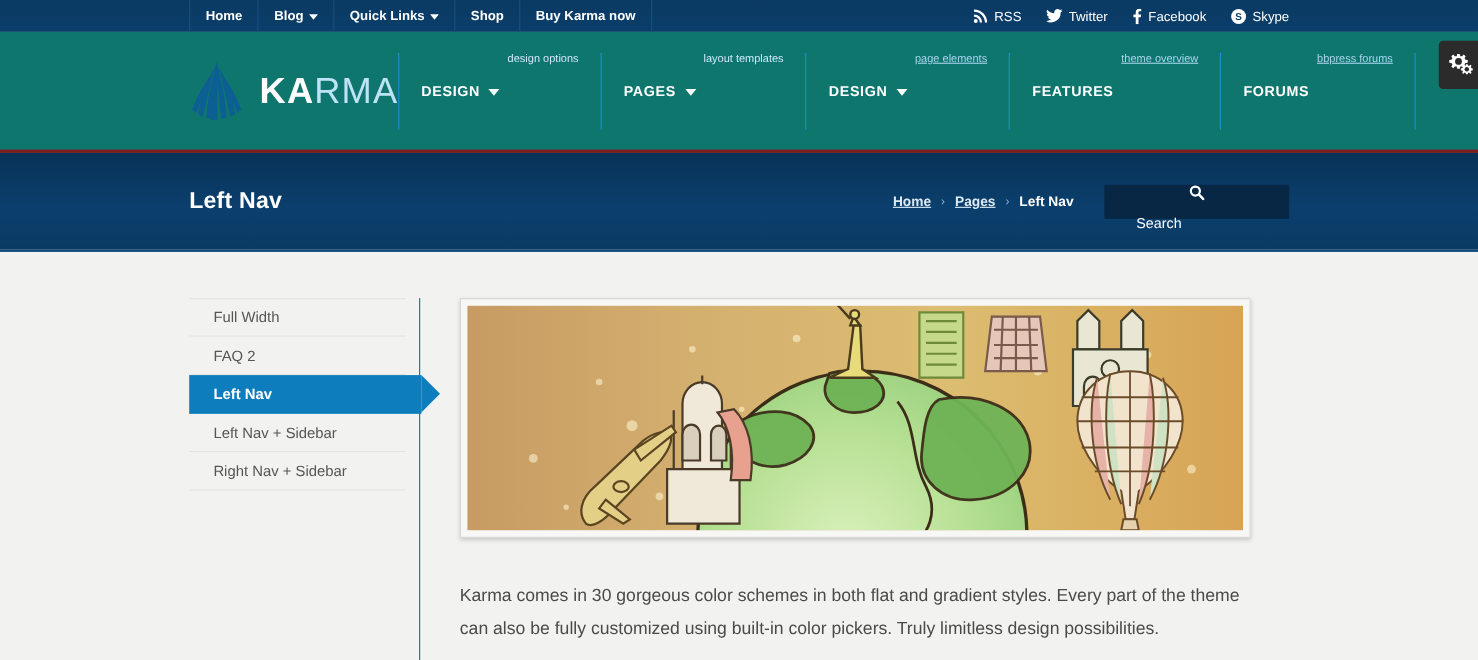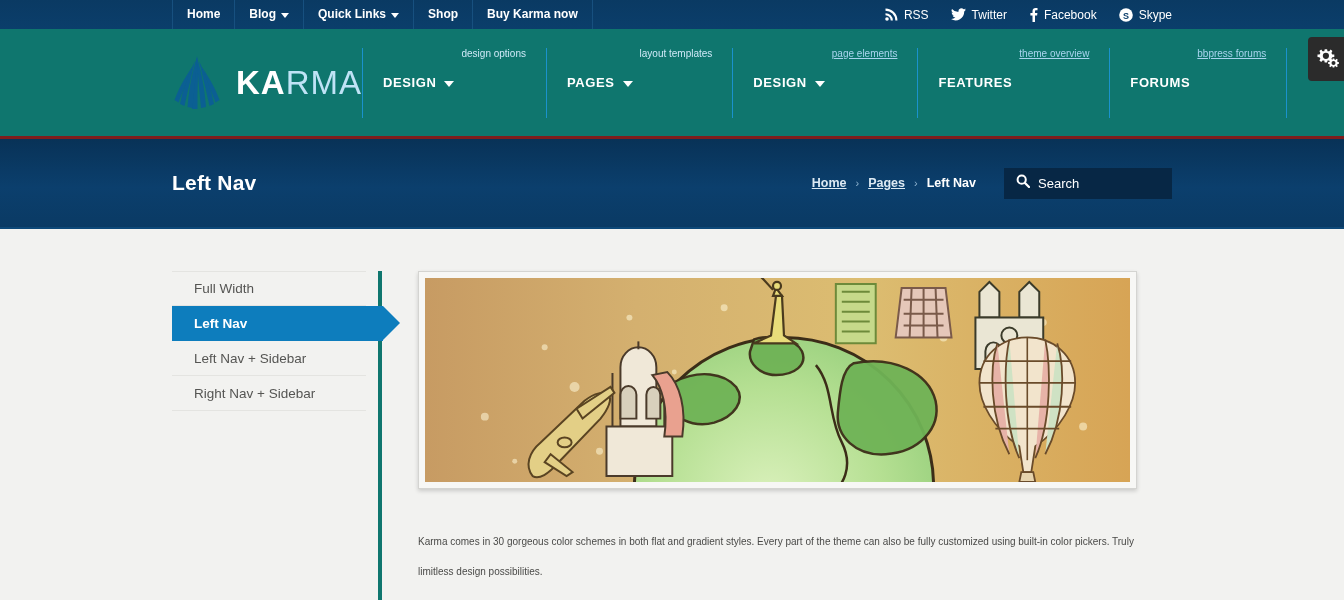--- a/index.html
+++ b/index.html
@@ -129,38 +129,39 @@
   .breadcrumb { display: flex; align-items: center; gap: 9px; font-size: 12.5px; }
   .crumb { color: #dce9f3; text-decoration: underline; cursor: pointer; font-weight: bold; }
   .crumb.current { color: #ffffff; text-decoration: none; }
   .crumb-sep { color: #8fb4d0; font-size: 11px; }
   .searchbox {
     width: 168px; height: 31px;
     background: #072745;
     display: flex; align-items: center;
     gap: 8px; padding: 0 12px;
     cursor: text;
+    flex-direction: column;
   }
   .searchbox input {
     background: transparent; border: none; outline: none;
     color: #ffffff; font-size: 13px; font-family: "Liberation Sans", sans-serif;
     width: 110px;
   }
   .searchbox input::placeholder { color: #ffffff; opacity: 1; }
 
   
   .content {
     width: 1000px; margin: 0 auto;
     padding-top: 42px;
     display: flex;
     height: 371px;
   }
   .sidebar {
     width: 210px;
-    border-right: 4px solid #0f766e;
+    border-right: 1px solid #0f766e;
     padding-right: 12px;
     position: relative;
   }
   .side-item {
     height: 35px;
     display: flex; align-items: center;
     padding-left: 22px;
     font-size: 13.5px;
     color: #555553;
     border-bottom: 1px solid #e4e4e1;
@@ -193,21 +194,21 @@
     padding: 6px;
     box-shadow: 0 2px 4px rgba(0,0,0,0.17);
   }
   .figure .photo {
     width: 100%; height: 100%;
     position: relative; overflow: hidden;
     background: linear-gradient(100deg, #c59a63 0%, #cfae72 22%, #d9bb74 45%, #dcb86a 70%, #d8a757 100%);
   }
   .body-copy {
     margin-top: 38px;
-    font-size: 10px;
+    font-size: 16px;
     line-height: 30px;
     color: #4a4a48;
     width: 735px;
   }
 </style>
 </head>
 <body>
 
 <div class="topbar">
   <div class="topbar-inner">
@@ -361,20 +362,23 @@
         <input type="text" placeholder="Search" value="" style="">
       </div>
     </div>
   </div>
 </div>
 
 <div class="content">
   <div class="sidebar" id="sidebar">
       <div class="side-item">
         <span>Full Width</span>
+      </div>
+      <div class="side-item">
+        <span>FAQ 2</span>
       </div>
       <div class="side-item active">
         <span>Left Nav</span>
         <span class="arrow"></span>
       </div>
       <div class="side-item">
         <span>Left Nav + Sidebar</span>
       </div>
       <div class="side-item">
         <span>Right Nav + Sidebar</span>

